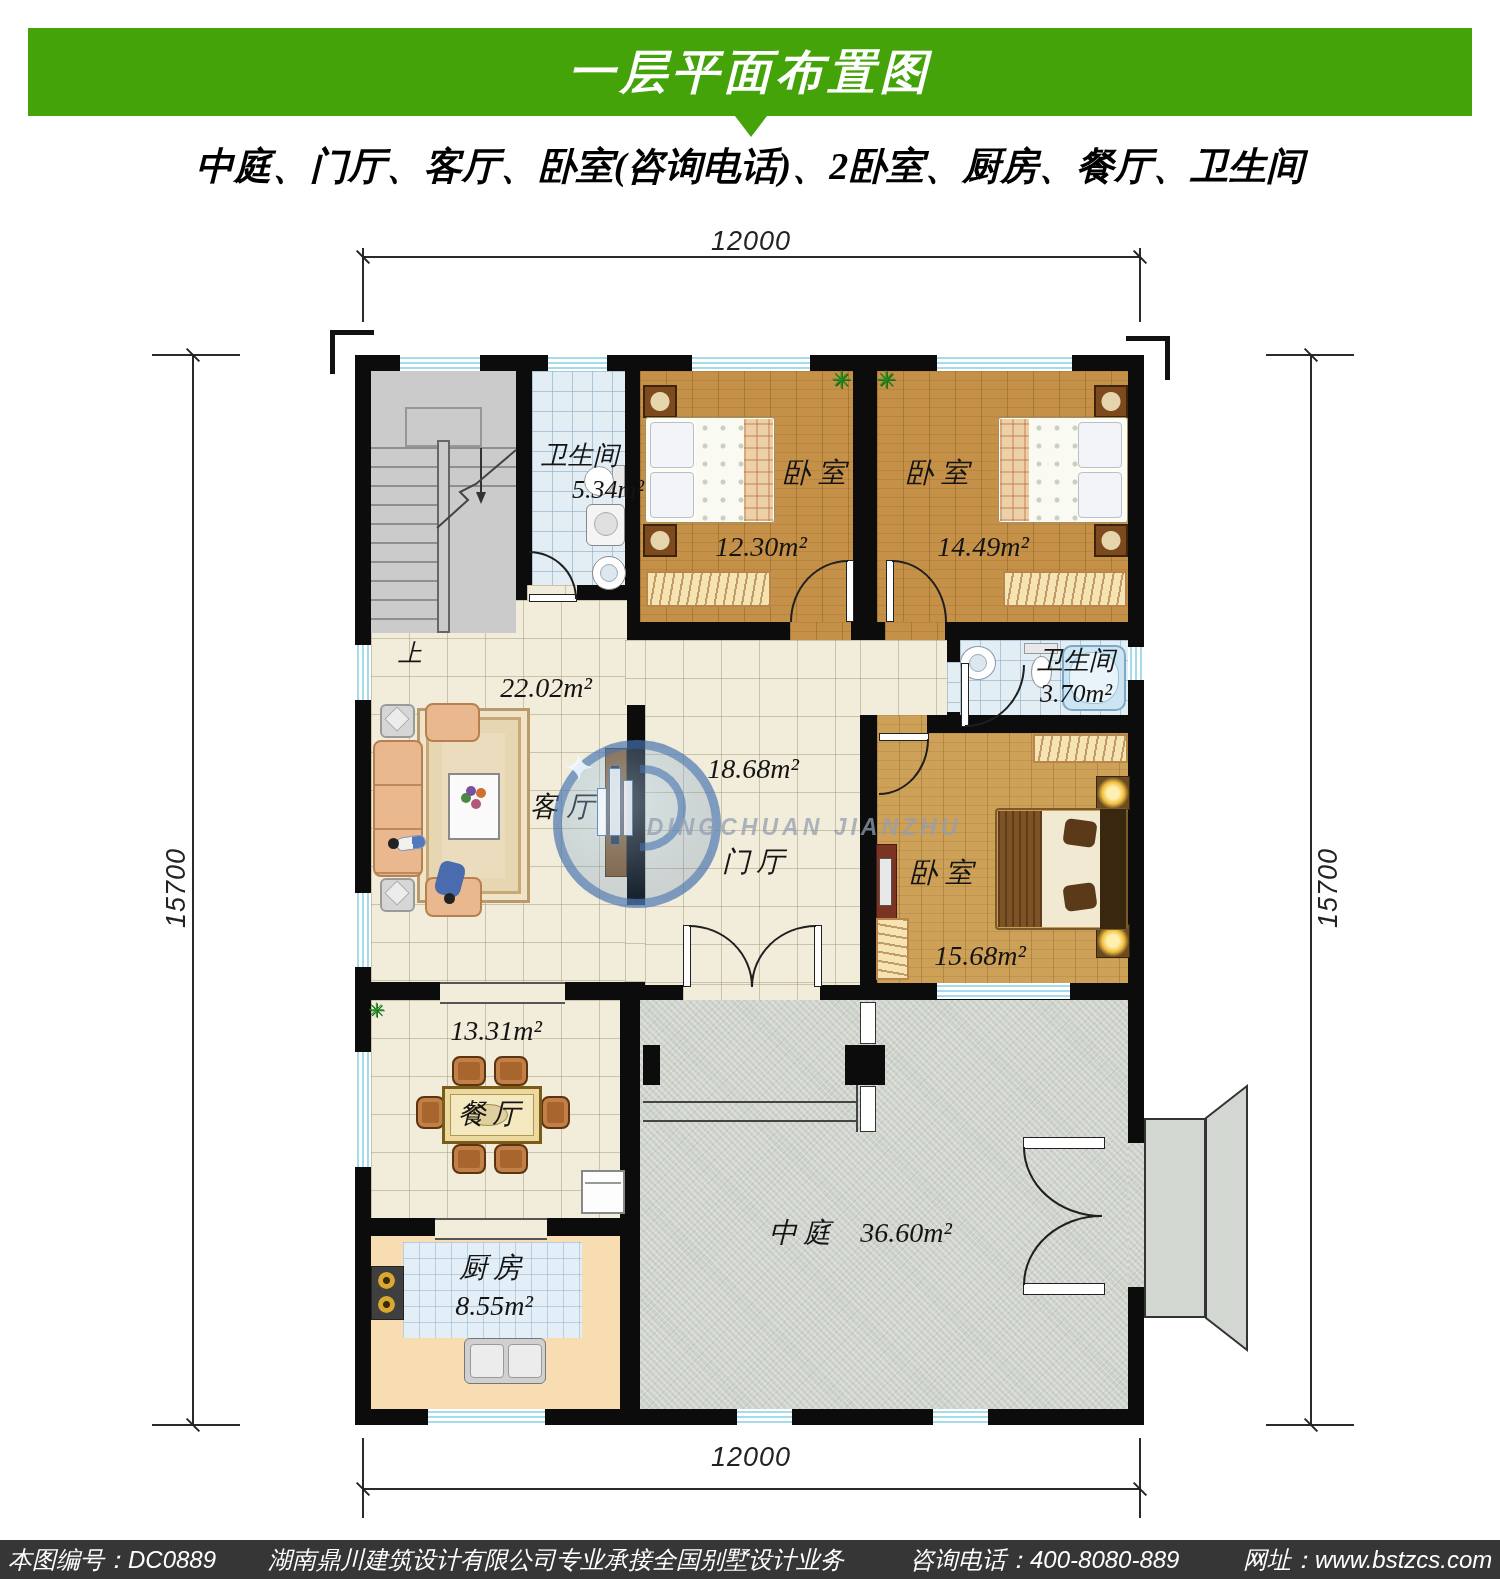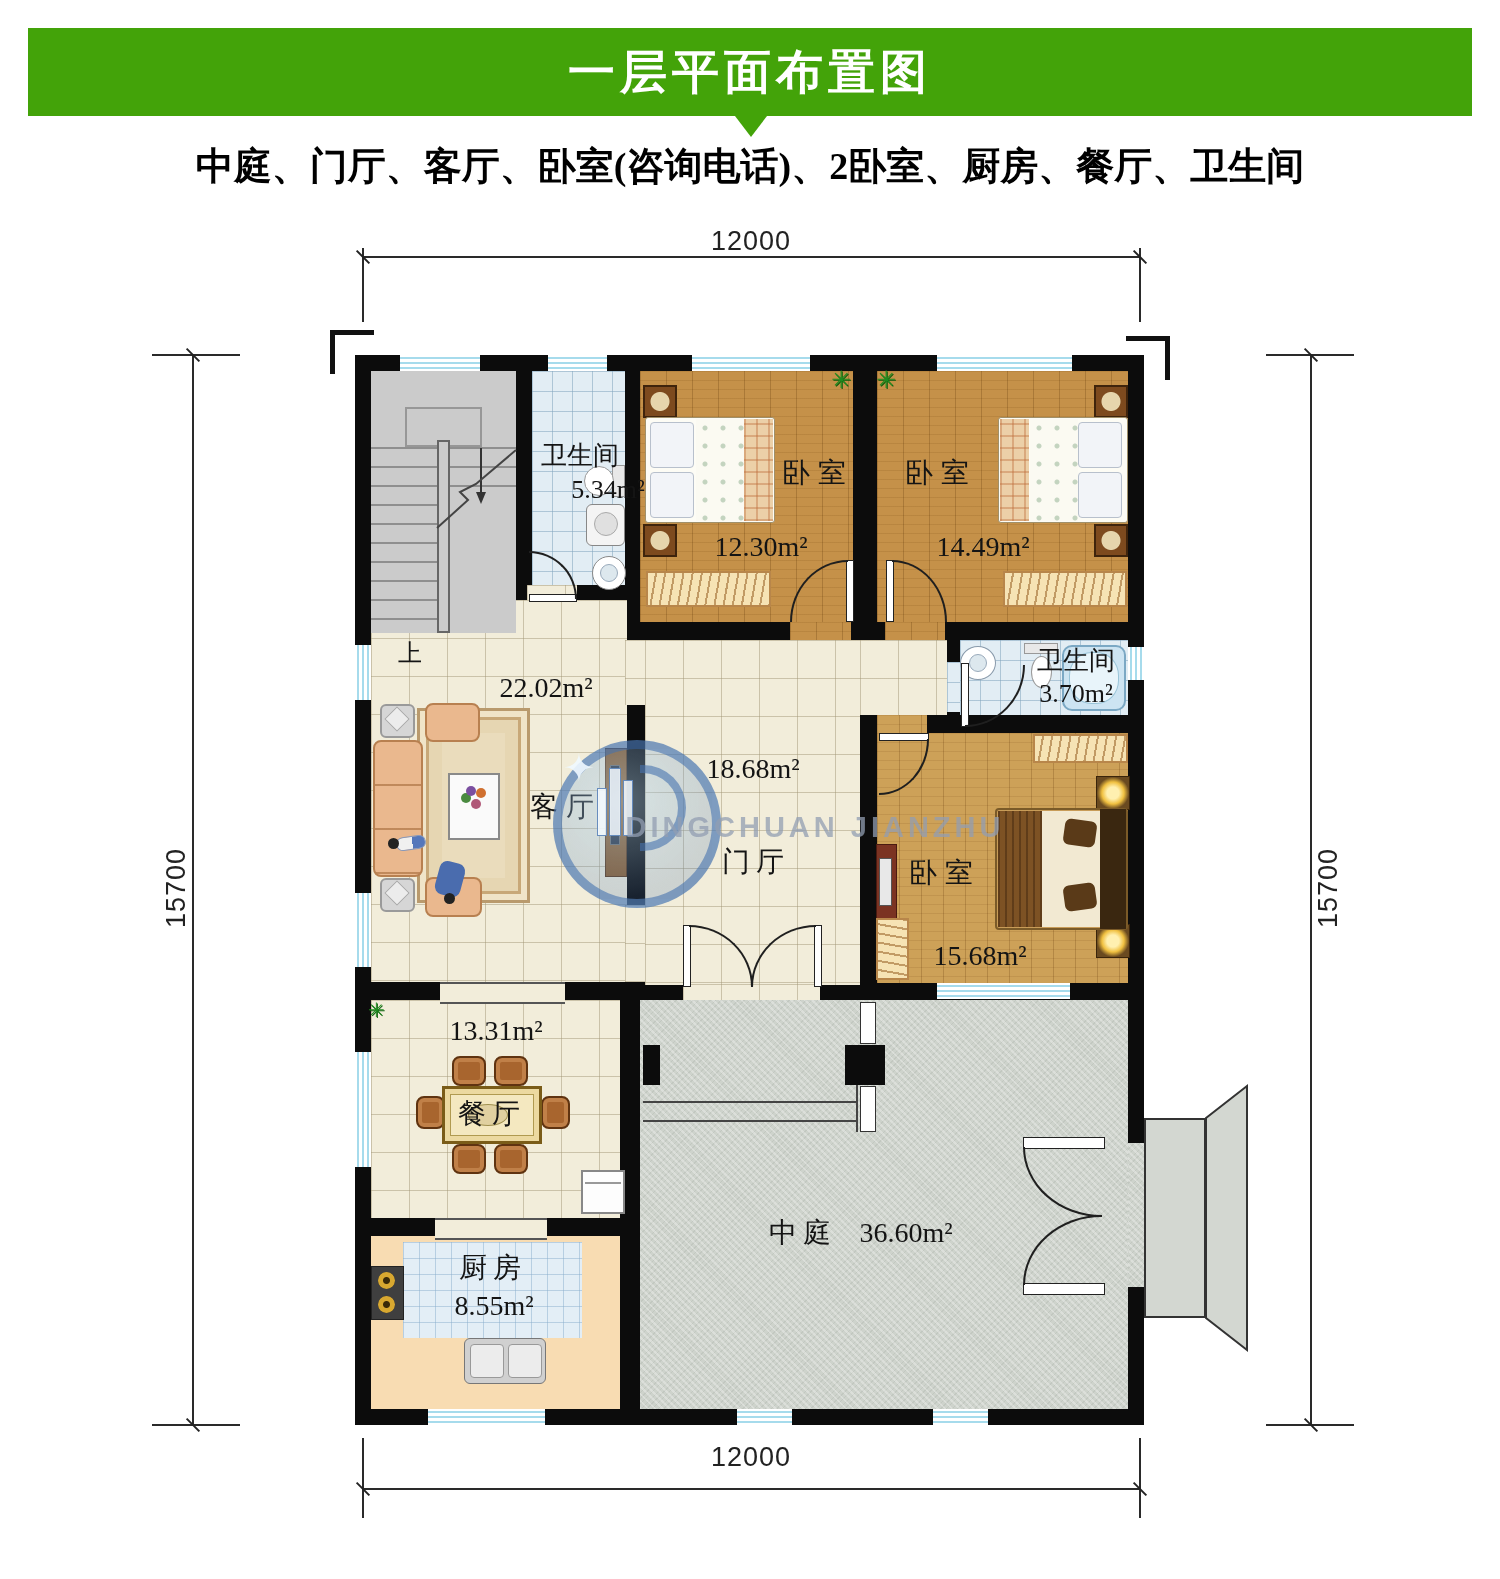--- a/index.html
+++ b/index.html
@@ -1,17 +1,17 @@
 <!DOCTYPE html>
 <html><head>
 <meta charset="utf-8">
 <style>
   html,body{margin:0;padding:0;background:#fff;}
   .canvas{position:relative;width:1500px;height:1579px;background:#fff;overflow:hidden;
-          font-family:"Liberation Sans","DejaVu Sans",sans-serif;}
+          font-family:"Liberation Sans","DejaVu Sans",sans-serif;font-style:italic;}
   
   .hbar{position:absolute;left:28px;top:28px;width:1444px;height:88px;background:#43a309;}
   .htitle{position:absolute;left:0;top:28px;width:100%;height:88px;line-height:88px;text-align:center;
           color:#fff;font-size:47px;font-weight:bold;letter-spacing:5px;}
   .hpointer{position:absolute;left:735px;top:116px;width:0;height:0;
             border-left:16px solid transparent;border-right:16px solid transparent;border-top:21px solid #43a309;}
   .subtitle{position:absolute;left:0;top:142px;width:100%;height:48px;line-height:48px;text-align:center;
             color:#000;font-size:38px;font-weight:bold;font-family:"Liberation Serif","DejaVu Serif",serif;}
   
   .walls{position:absolute;left:355px;top:355px;width:789px;height:1070px;background:#0c0c0c;z-index:1;}
@@ -49,21 +49,21 @@
        font-family:"Liberation Serif","DejaVu Serif",serif;font-size:28px;}
   .lbl.sm{font-size:26px;}
   
   .dline{position:absolute;background:#2a2a2a;z-index:20;}
   .tick{position:absolute;width:18px;height:2px;background:#222;transform:translate(-50%,-50%) rotate(45deg);z-index:21;}
   .dlbl{position:absolute;transform:translate(-50%,-50%);font-size:27px;color:#222;z-index:21;letter-spacing:1px;}
   .dlbl.vert{transform:translate(-50%,-50%) rotate(-90deg);}
   
   .wm{position:absolute;z-index:60;pointer-events:none;}
   .wm-cn{transform:translate(-50%,-50%);font-size:66px;font-weight:800;letter-spacing:10px;color:rgba(95,95,108,.5);white-space:nowrap;}
-  .wm-en{transform:translate(-50%,-50%);font-size:29px;font-weight:700;letter-spacing:4px;color:rgba(145,158,178,.75);white-space:nowrap;margin-left:11px;}
+  .wm-en{transform:translate(-50%,-50%);font-size:23px;font-weight:700;letter-spacing:4px;color:rgba(145,158,178,.75);white-space:nowrap;}
   .wm-circle{left:553px;top:740px;width:150px;height:150px;border-radius:50%;border:9px solid rgba(70,115,175,.6);
              background:radial-gradient(circle at 40% 35%,rgba(180,215,240,.45),rgba(70,115,175,.22) 72%);}
   
   .footer{position:absolute;left:0;top:1540px;width:1500px;height:39px;background:#363636;z-index:70;}
   .footer span{position:absolute;top:0;height:39px;line-height:39px;color:#fff;font-size:24px;white-space:nowrap;}
   .cornermark{position:absolute;background:#111;z-index:15;}
   .svgoverlay{position:absolute;left:0;top:0;z-index:55;pointer-events:none;}
 </style>
 </head>
 <body>
@@ -298,14 +298,20 @@
   <div class="wm" style="left:623px;top:780px;width:8px;height:54px;background:rgba(245,250,255,.85);border:1px solid rgba(70,115,175,.8);"></div>
   <div class="wm" style="left:640px;top:765px;width:38px;height:70px;border:8px solid rgba(70,115,175,.6);border-left:none;border-radius:0 60px 60px 0;"></div>
   <div class="wm wm-en" style="left:804px;top:827px;">DINGCHUAN JIANZHU</div>
 
   <svg class="svgoverlay" width="1500" height="1579" viewBox="0 0 1500 1579">
     <polyline points="437,528 468,500 460,492 476,484 516,450" fill="none" stroke="#444" stroke-width="2"></polyline>
     <polygon points="476,492 486,492 481,504" fill="#333"></polygon>
     <polygon points="1206,1118 1247,1086 1247,1350 1206,1318" fill="#d3d7d1" stroke="#333" stroke-width="2"></polygon>
   </svg>
 
+  <div class="footer">
+    <span style="left:8px;">本图编号：DC0889</span>
+    <span style="left:268px;">湖南鼎川建筑设计有限公司专业承接全国别墅设计业务</span>
+    <span style="left:910px;">咨询电话：400-8080-889</span>
+    <span style="left:1243px;">网址：www.bstzcs.com</span>
+  </div>
 
 </div>
 
 </body></html>

